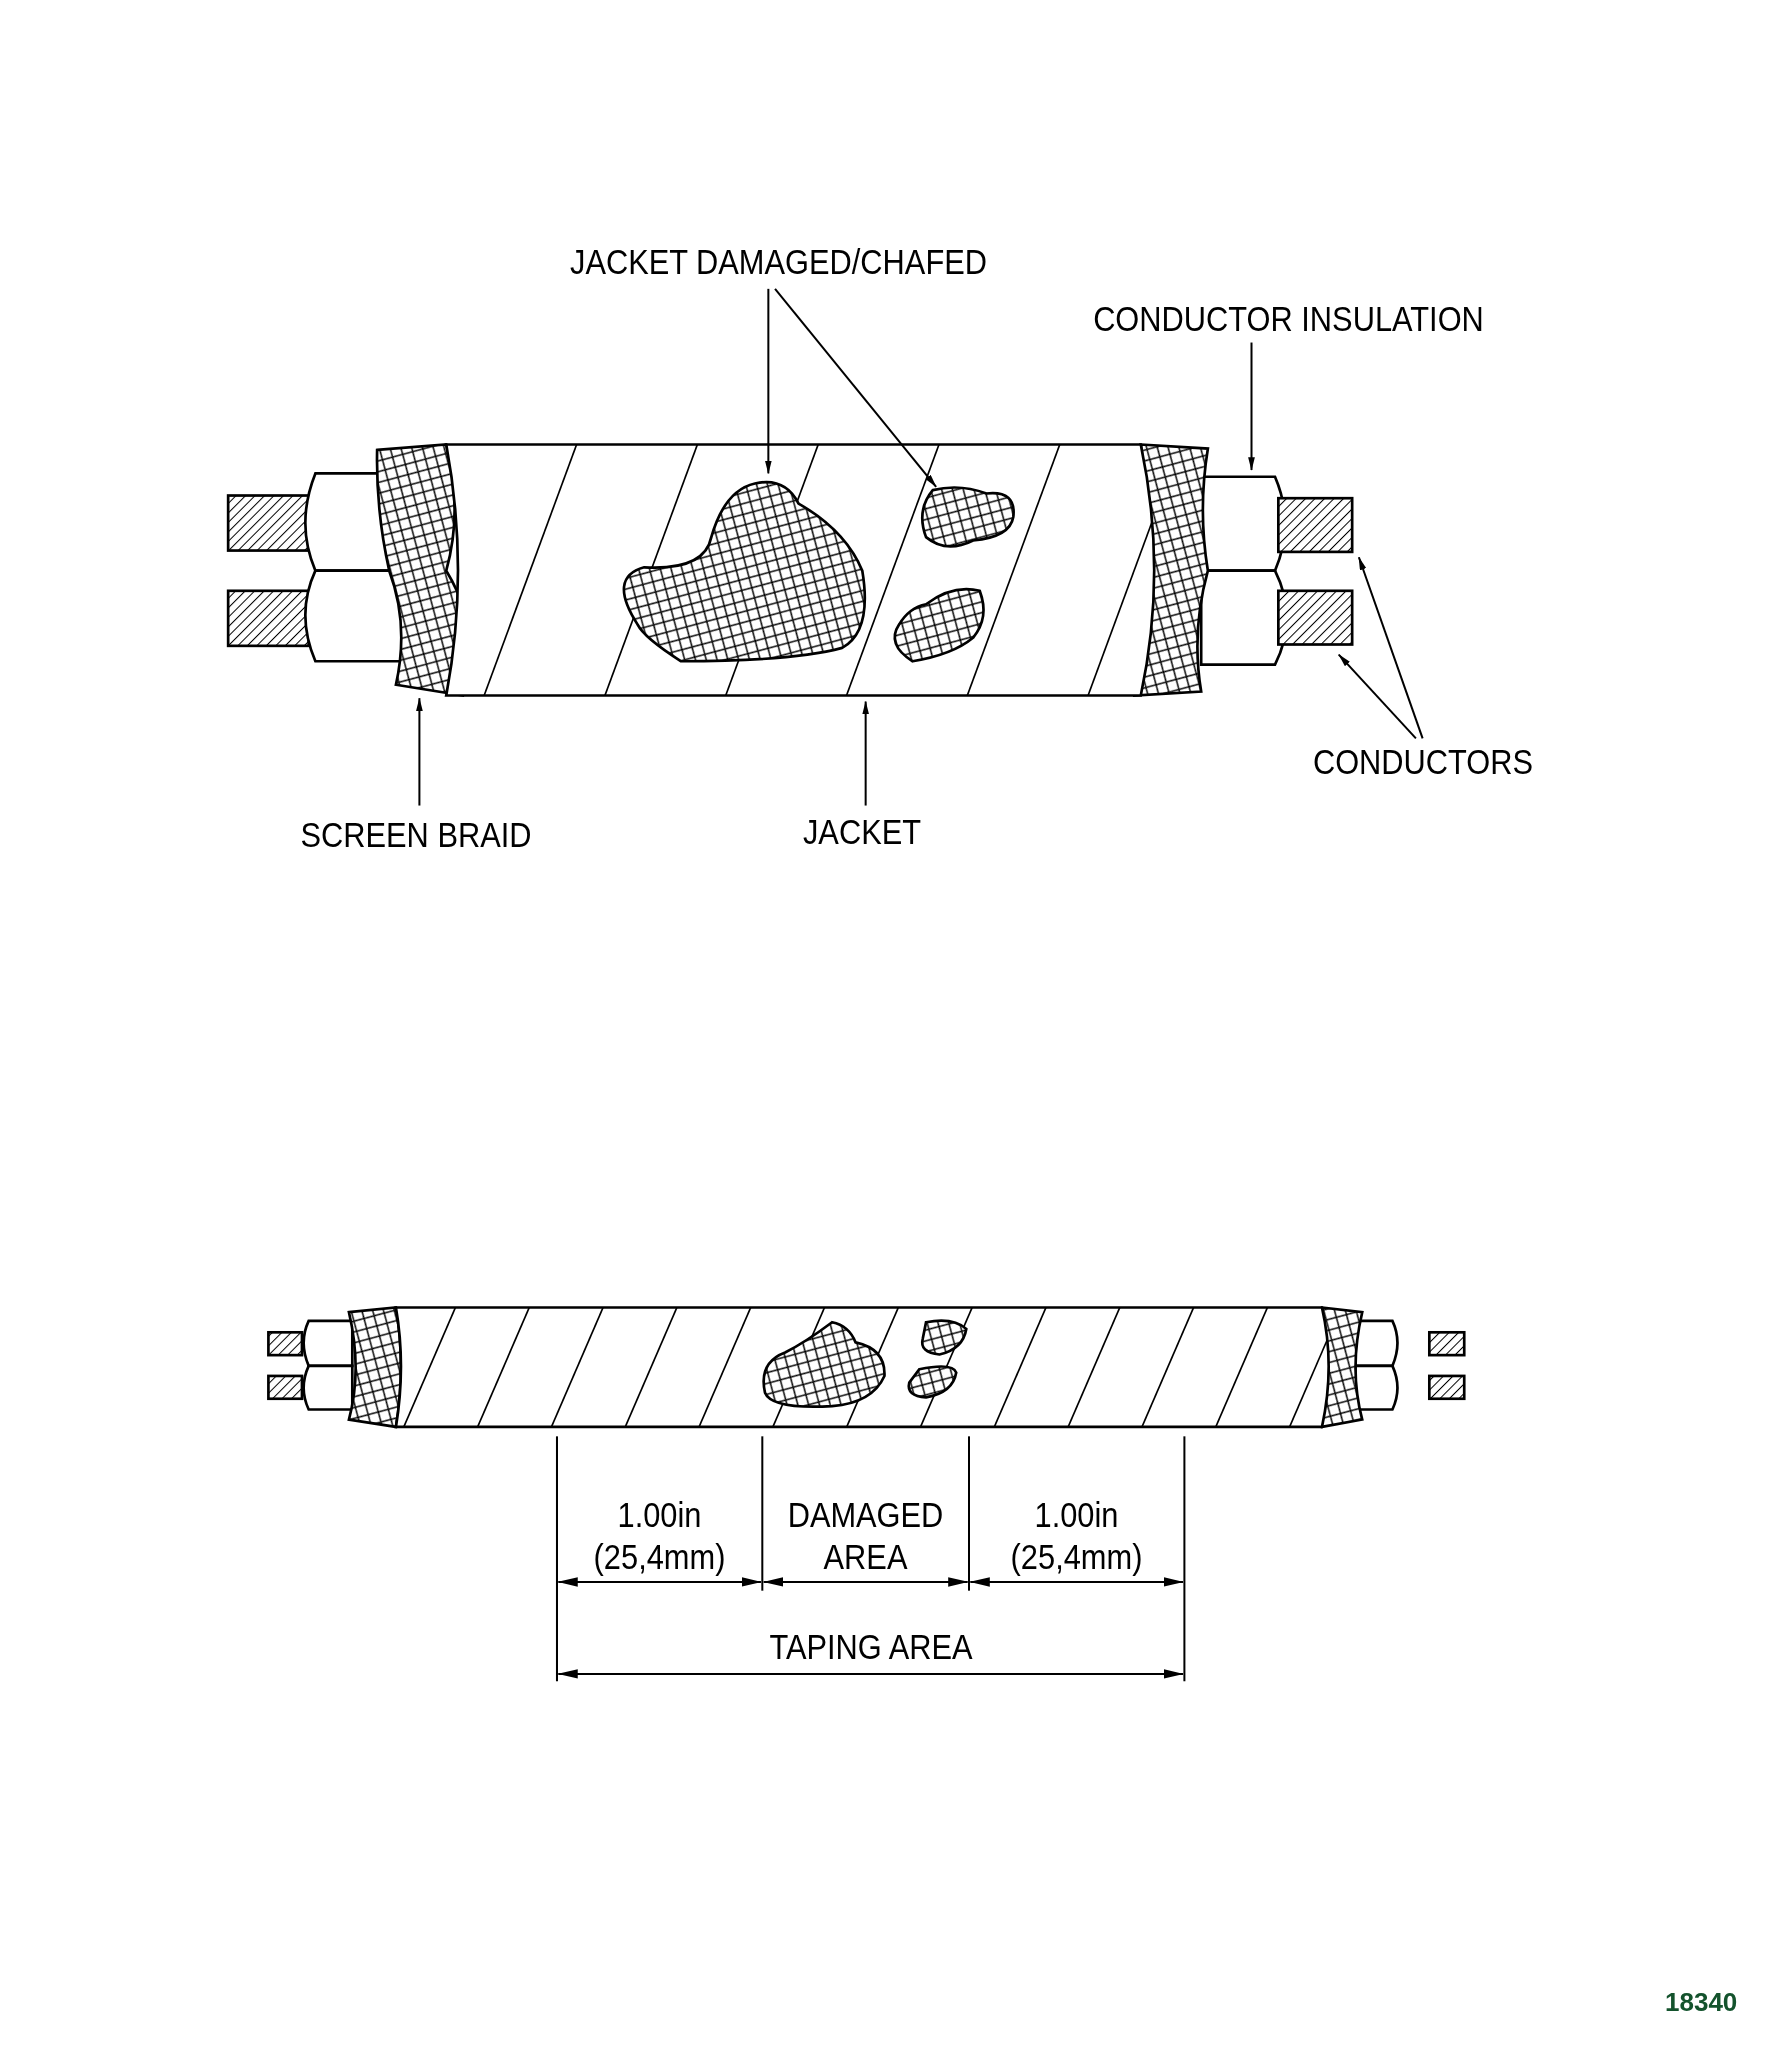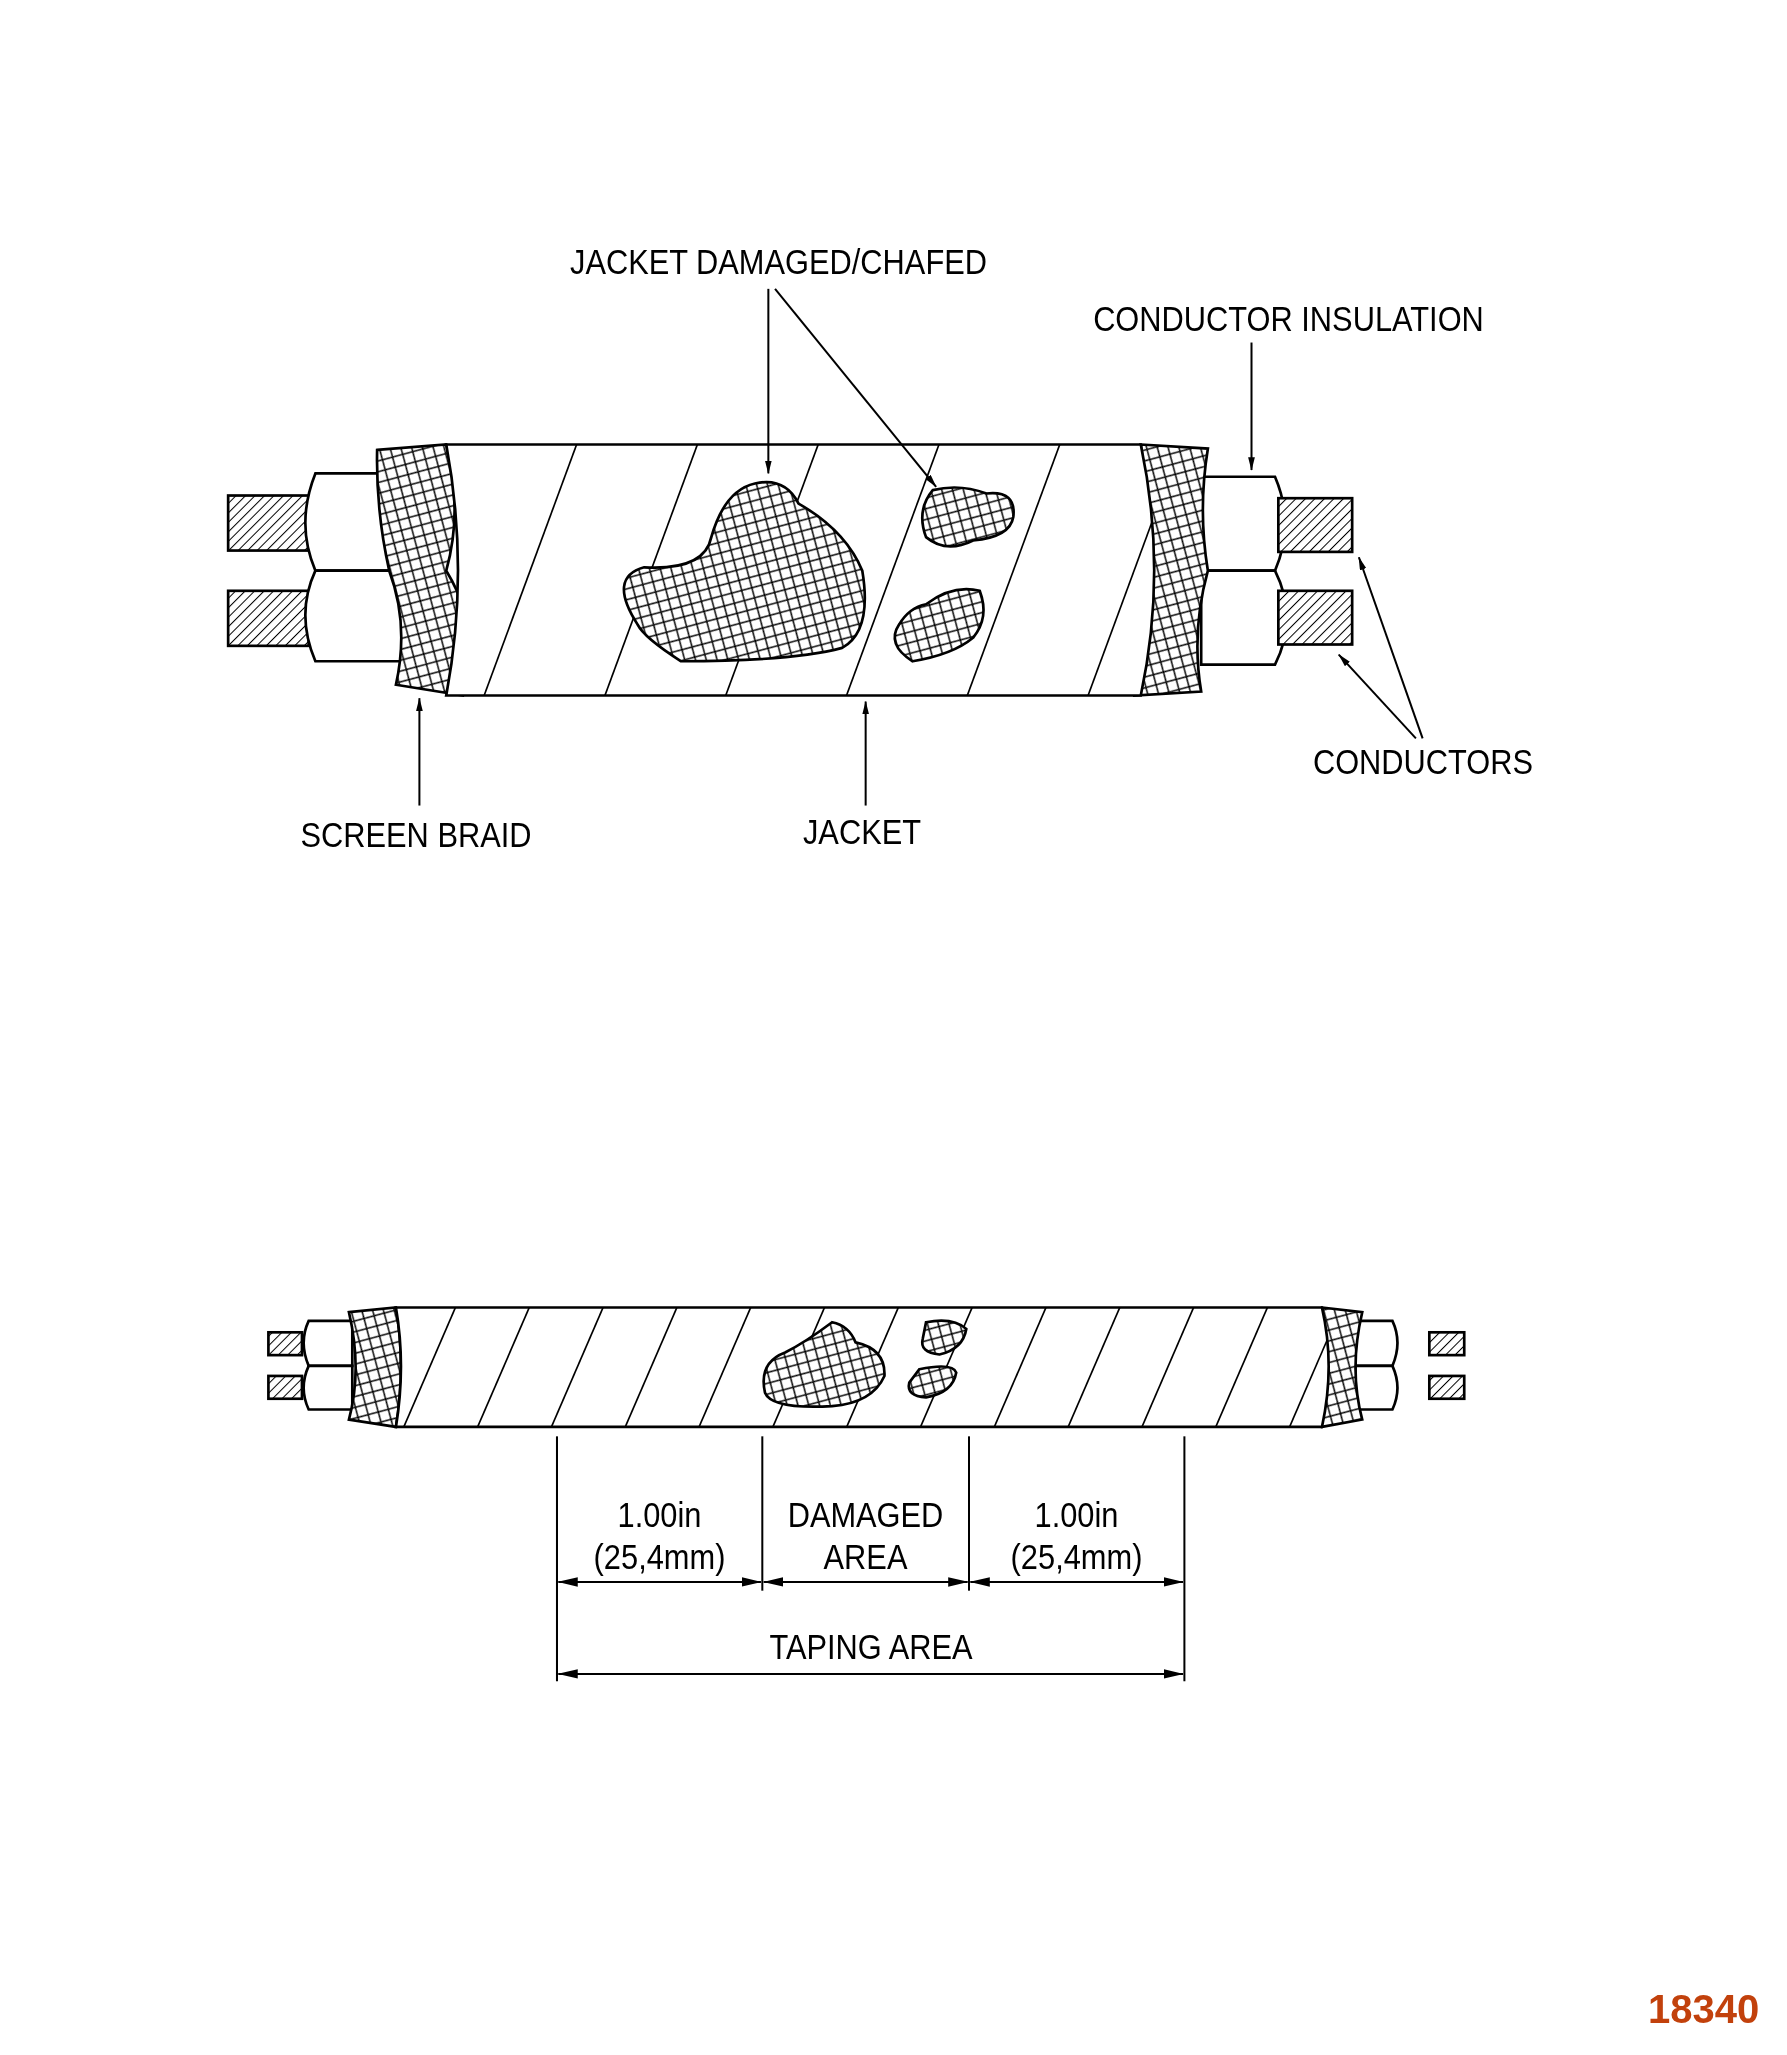--- a/index.html
+++ b/index.html
@@ -1,20 +1,20 @@
 <!DOCTYPE html>
 <html style="font-size:10.7px"><head>
 <meta charset="utf-8">
 <style>
   html,body{margin:0;padding:0;background:#ffffff;}
   body{width:1787px;height:2056px;position:relative;overflow:hidden;font-family:"Liberation Sans","DejaVu Sans",sans-serif;}
   svg{position:absolute;left:0;top:0;}
   .lbl{position:absolute;color:#000;font-size:35px;white-space:nowrap;transform:scaleX(0.88);transform-origin:center top;letter-spacing:0;}
   .ctr{text-align:center;}
-  .fignum{position:absolute;font-size:40px;font-weight:bold;color:#c2410c;}
+  .fignum{position:absolute;font-size:26px;font-weight:bold;color:#14532d;margin-left:17px;}
 </style>
 </head>
 <body>
 
 <svg width="1787" height="2056" viewBox="0 0 2663 3063" xmlns="http://www.w3.org/2000/svg">
   <defs>
     <pattern id="crosshatch" width="22" height="22" patternUnits="userSpaceOnUse" patternTransform="rotate(30)">
       <rect width="22" height="22" fill="#fff"></rect>
       <path d="M0 0 L22 22 M22 0 L0 22" stroke="#000" stroke-width="2.2"></path>
     </pattern>

